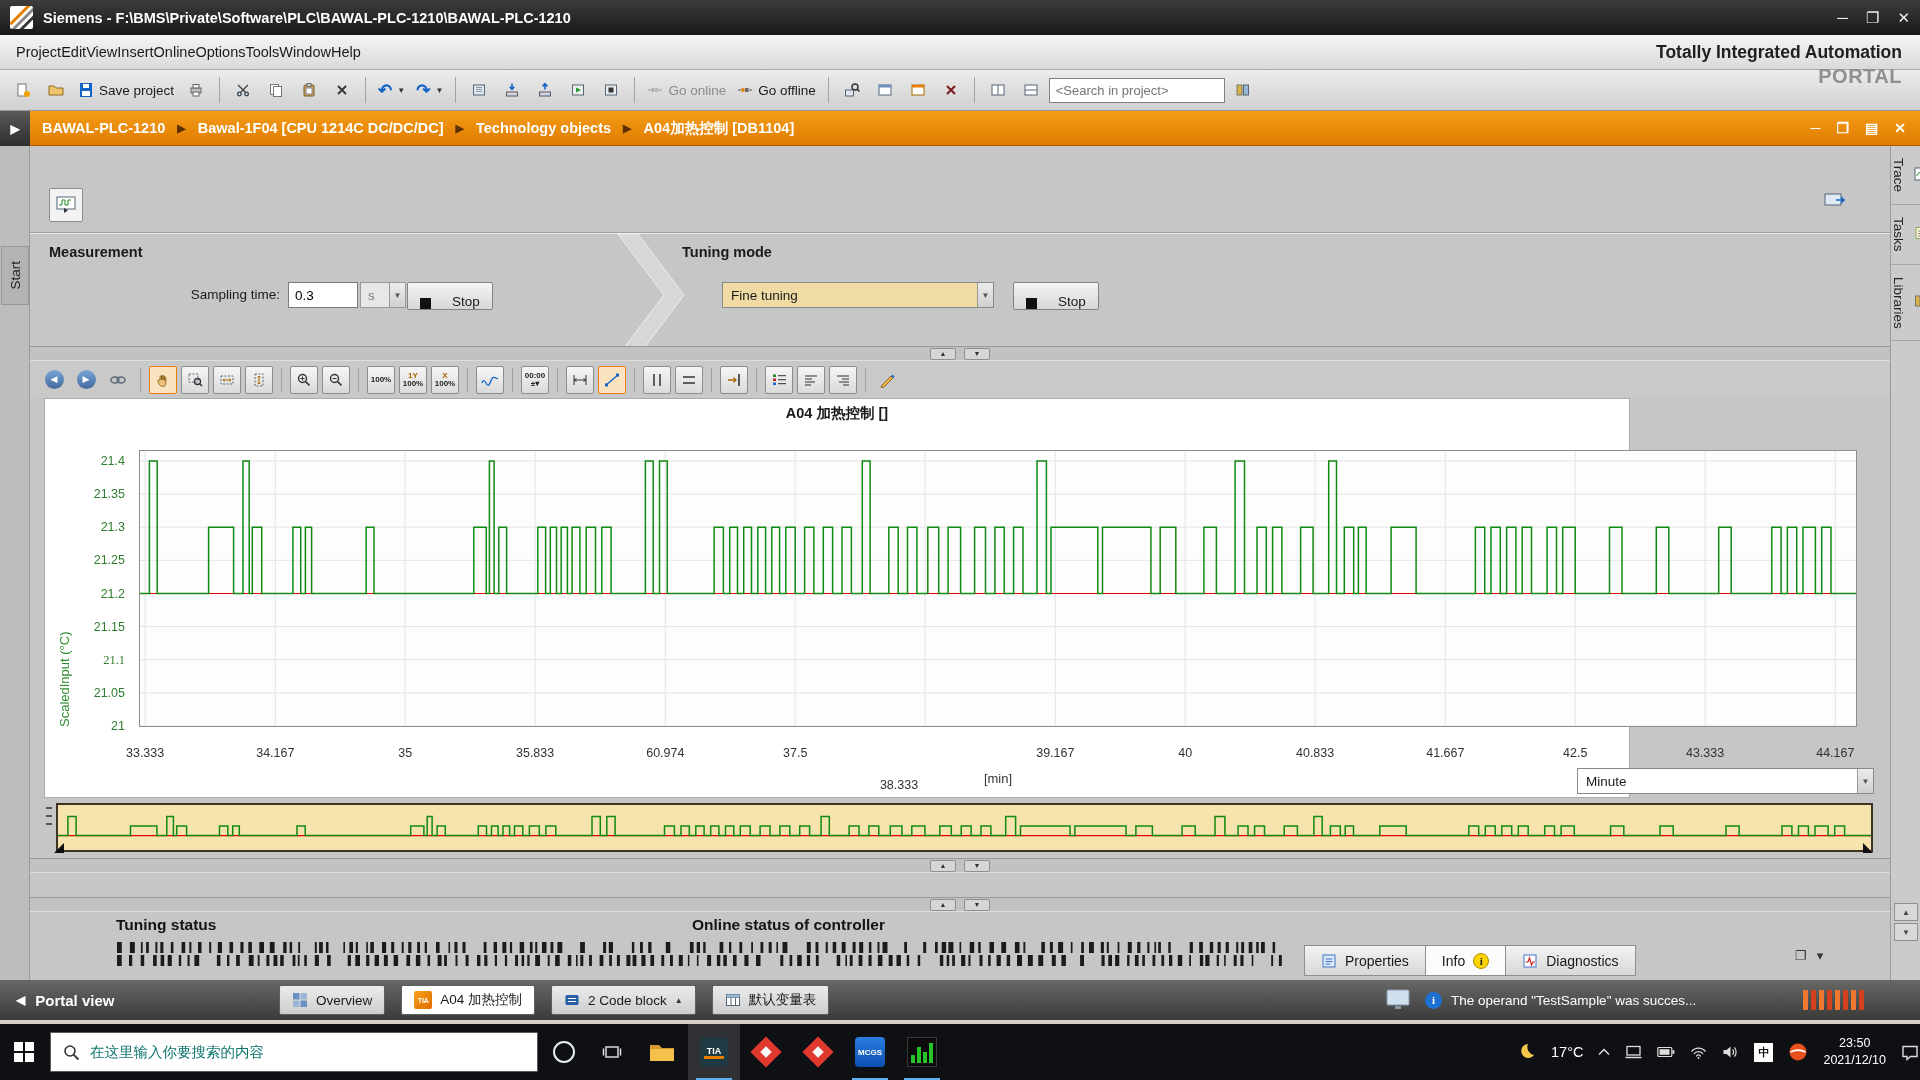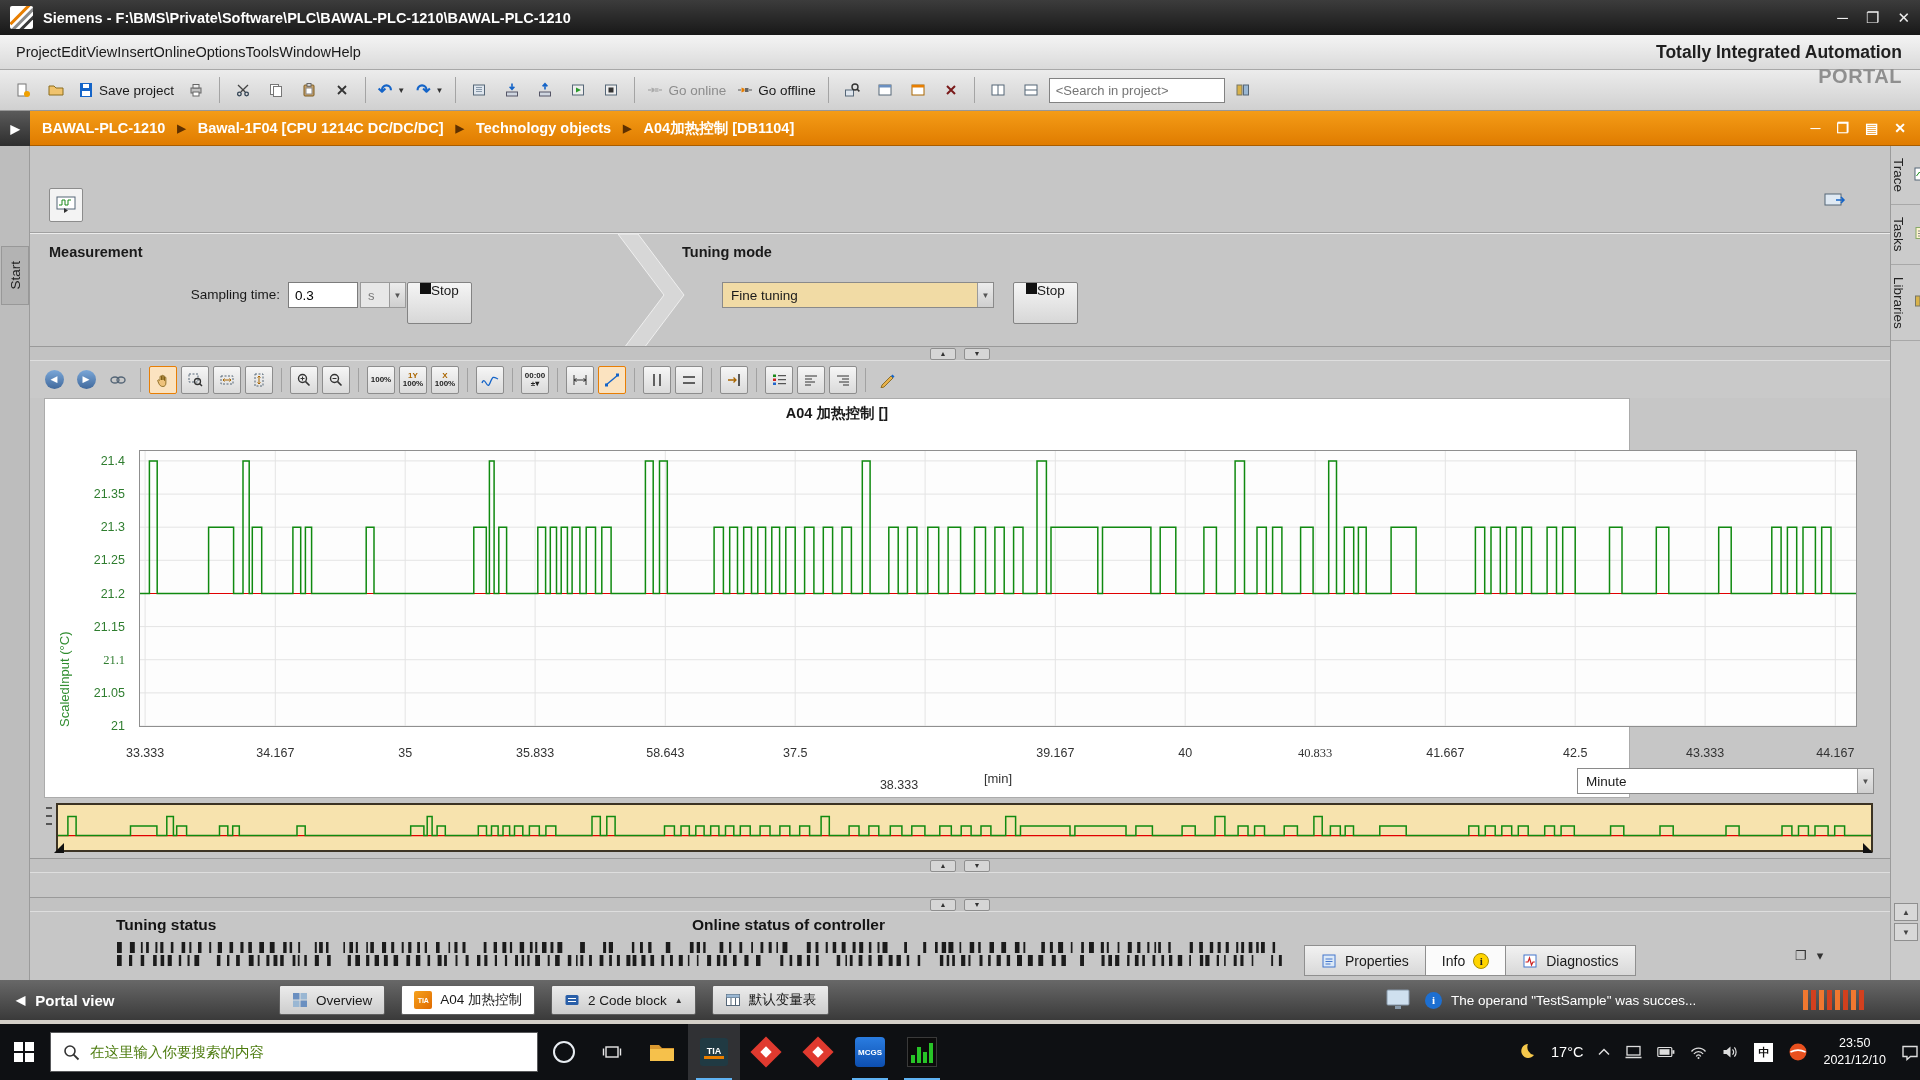--- a/index.html
+++ b/index.html
@@ -57,21 +57,21 @@
   .export-ic{position:absolute;right:44px;top:46px}
   .comm-div{position:absolute;left:0;top:86px;width:100%;height:2px;border-top:1px solid #a0a0a0;border-bottom:1px solid #ececec}
   .sec-head{position:absolute;font-weight:bold;font-size:14.5px}
   .chevron{position:absolute;left:588px;top:88px}
   .lbl{font-size:13.5px}
   .samp-lbl{position:absolute;left:60px;top:141px;width:190px;text-align:right}
   .samp-input{position:absolute;left:258px;top:136px;width:70px;height:26px;border:1px solid #7c7c7c;background:#fff;font-size:13.5px;padding:0 6px;font-family:"Liberation Sans",sans-serif}
   .unit-box{position:absolute;left:330px;top:136px;width:46px;height:26px;background:#e7e7e7;border:1px solid #9a9a9a;display:flex;align-items:center;color:#7a7a7a;font-size:13px}
   .unit-box .u{flex:1;padding-left:7px}
   .dd-arrow{width:16px;height:100%;background:linear-gradient(#ececec,#cfcfcf);border-left:1px solid #9a9a9a;display:flex;align-items:center;justify-content:center;font-size:8px;color:#555}
-  .stop-btn{position:absolute;height:42px;background:linear-gradient(#f5f5f5,#d7d7d7);border:1px solid #838383;border-radius:2px;display:flex;align-items:flex-start;gap:0;padding:0 12px;font-size:13.5px}
+  .stop-btn{position:absolute;height:28px;background:linear-gradient(#f5f5f5,#d7d7d7);border:1px solid #838383;border-radius:2px;display:flex;align-items:flex-end;gap:21px;padding:0 12px;font-size:13.5px}
   .stop-sq{width:11px;height:11px;background:#111;display:inline-block}
   .combo{position:absolute;height:26px;border:1px solid #8a8a8a;display:flex;align-items:center;font-size:13.5px}
   .combo .val{flex:1;padding-left:8px;white-space:nowrap;overflow:hidden}
   .tan{background:#f1dba5}
 
   
   .splitrow{position:absolute;left:30px;width:1860px;height:15px;background:#c2c2c2;border-top:1px solid #9a9a9a;border-bottom:1px solid #dedede;display:flex;align-items:center;justify-content:center;gap:8px}
   .splitrow span{width:26px;height:12px;background:#d6d6d6;border:1px solid #8f8f8f;border-radius:2px;font-size:7px;color:#333;display:flex;align-items:center;justify-content:center}
 
   
@@ -130,21 +130,21 @@
   .sliver{position:absolute;left:0;top:1020px;width:1920px;height:4px;background:#d4d0c8}
 
   
   .taskbar{position:absolute;left:0;top:1024px;width:1920px;height:56px;background:#0e1013;display:flex;align-items:center;color:#fff}
   .tb-item{width:52px;height:56px;display:flex;align-items:center;justify-content:center;position:relative;flex:0 0 auto}
   .tb-item.active{background:rgba(255,255,255,.14)}
   .runline{position:absolute;bottom:0;left:8px;right:8px;height:2px;background:#5fb2f2}
   .winlogo{display:grid;grid-template-columns:9px 9px;grid-template-rows:9px 9px;gap:2px}
   .winlogo i{background:#fff}
   .osearch{width:488px;height:40px;background:#fff;border:1px solid #58595b;display:flex;align-items:center;gap:10px;padding:0 12px;margin:0 2px;flex:0 0 auto}
-  .osearch span{color:#4d7c0f;font-size:14.5px}
+  .osearch span{color:#0f766e;font-size:14.5px}
   .ring{width:22px;height:22px;border-radius:50%;border:2px solid #e8edf2}
   .red-diamond{width:22px;height:22px;background:#e03a2f;transform:rotate(45deg);display:flex;align-items:center;justify-content:center}
   .red-diamond i{width:8px;height:8px;background:#fff}
   .mcgs{width:30px;height:30px;border-radius:4px;background:linear-gradient(#2a7de1,#0d4fb0);color:#fff;font-weight:bold;font-size:8px;display:flex;align-items:center;justify-content:center}
   .traceapp{width:30px;height:30px;background:#0b0b0b;border:1px solid #3a3a3a;display:flex;align-items:flex-end;justify-content:center;gap:2px;padding:3px}
   .traceapp i{width:4px;background:#27c427}
   .tray{margin-left:auto;display:flex;align-items:center;gap:15px;}
   .tray .t-ic{display:flex;align-items:center;justify-content:center}
   .temp{font-size:14.5px}
   .clock{text-align:center;font-size:12.5px;line-height:1.35}
@@ -617,26 +617,26 @@
         <line x1="0" y1="9.9" x2="1716" y2="9.9" stroke="#e4e4e4"></line>
         <line x1="0" y1="142.5" x2="1716" y2="142.5" stroke="#e00000" stroke-width="1.2"></line>
         <path d="M0 142.5 L9.4 142.5 L9.4 9.9 L17.2 9.9 L17.2 142.5 L68.6 142.5 L68.6 76.2 L93.6 76.2 L93.6 142.5 L103.0 142.5 L103.0 9.9 L109.2 9.9 L109.2 142.5 L112.3 142.5 L112.3 76.2 L121.7 76.2 L121.7 142.5 L152.9 142.5 L152.9 76.2 L160.7 76.2 L160.7 142.5 L165.4 142.5 L165.4 76.2 L171.6 76.2 L171.6 142.5 L226.2 142.5 L226.2 76.2 L234.0 76.2 L234.0 142.5 L333.8 142.5 L333.8 76.2 L346.3 76.2 L346.3 142.5 L349.4 142.5 L349.4 9.9 L354.1 9.9 L354.1 142.5 L358.8 142.5 L358.8 76.2 L366.6 76.2 L366.6 142.5 L397.8 142.5 L397.8 76.2 L405.6 76.2 L405.6 142.5 L410.3 142.5 L410.3 76.2 L416.5 76.2 L416.5 142.5 L421.2 142.5 L421.2 76.2 L427.4 76.2 L427.4 142.5 L432.1 142.5 L432.1 76.2 L439.9 76.2 L439.9 142.5 L446.2 142.5 L446.2 76.2 L455.5 76.2 L455.5 142.5 L461.8 142.5 L461.8 76.2 L471.1 76.2 L471.1 142.5 L505.4 142.5 L505.4 9.9 L513.2 9.9 L513.2 142.5 L519.5 142.5 L519.5 9.9 L527.3 9.9 L527.3 142.5 L574.1 142.5 L574.1 76.2 L583.4 76.2 L583.4 142.5 L589.7 142.5 L589.7 76.2 L597.5 76.2 L597.5 142.5 L603.7 142.5 L603.7 76.2 L611.5 76.2 L611.5 142.5 L617.8 142.5 L617.8 76.2 L625.6 76.2 L625.6 142.5 L631.8 142.5 L631.8 76.2 L639.6 76.2 L639.6 142.5 L645.8 142.5 L645.8 76.2 L655.2 76.2 L655.2 142.5 L664.6 142.5 L664.6 76.2 L673.9 76.2 L673.9 142.5 L683.3 142.5 L683.3 76.2 L692.6 76.2 L692.6 142.5 L702.0 142.5 L702.0 76.2 L711.4 76.2 L711.4 142.5 L722.3 142.5 L722.3 9.9 L730.1 9.9 L730.1 142.5 L748.8 142.5 L748.8 76.2 L758.2 76.2 L758.2 142.5 L767.5 142.5 L767.5 76.2 L776.9 76.2 L776.9 142.5 L787.8 142.5 L787.8 76.2 L798.7 76.2 L798.7 142.5 L808.1 142.5 L808.1 76.2 L820.6 76.2 L820.6 142.5 L834.6 142.5 L834.6 76.2 L845.5 76.2 L845.5 142.5 L854.9 142.5 L854.9 76.2 L864.2 76.2 L864.2 142.5 L873.6 142.5 L873.6 76.2 L883.0 76.2 L883.0 142.5 L897.0 142.5 L897.0 9.9 L906.4 9.9 L906.4 142.5 L911.0 142.5 L911.0 76.2 L957.8 76.2 L957.8 142.5 L962.5 142.5 L962.5 76.2 L1010.9 76.2 L1010.9 142.5 L1020.2 142.5 L1020.2 76.2 L1035.8 76.2 L1035.8 142.5 L1063.9 142.5 L1063.9 76.2 L1076.4 76.2 L1076.4 142.5 L1095.1 142.5 L1095.1 9.9 L1104.5 9.9 L1104.5 142.5 L1117.0 142.5 L1117.0 76.2 L1126.3 76.2 L1126.3 142.5 L1132.6 142.5 L1132.6 76.2 L1141.9 76.2 L1141.9 142.5 L1160.6 142.5 L1160.6 76.2 L1173.1 76.2 L1173.1 142.5 L1188.7 142.5 L1188.7 9.9 L1196.5 9.9 L1196.5 142.5 L1204.3 142.5 L1204.3 76.2 L1213.7 76.2 L1213.7 142.5 L1218.4 142.5 L1218.4 76.2 L1226.2 76.2 L1226.2 142.5 L1251.1 142.5 L1251.1 76.2 L1276.1 76.2 L1276.1 142.5 L1335.4 142.5 L1335.4 76.2 L1344.7 76.2 L1344.7 142.5 L1351.0 142.5 L1351.0 76.2 L1360.3 76.2 L1360.3 142.5 L1366.6 142.5 L1366.6 76.2 L1375.9 76.2 L1375.9 142.5 L1382.2 142.5 L1382.2 76.2 L1391.5 76.2 L1391.5 142.5 L1407.1 142.5 L1407.1 76.2 L1416.5 76.2 L1416.5 142.5 L1422.7 142.5 L1422.7 76.2 L1435.2 76.2 L1435.2 142.5 L1469.5 142.5 L1469.5 76.2 L1482.0 76.2 L1482.0 142.5 L1516.3 142.5 L1516.3 76.2 L1528.8 76.2 L1528.8 142.5 L1578.7 142.5 L1578.7 76.2 L1591.2 76.2 L1591.2 142.5 L1631.8 142.5 L1631.8 76.2 L1641.1 76.2 L1641.1 142.5 L1647.4 142.5 L1647.4 76.2 L1656.7 76.2 L1656.7 142.5 L1663.0 142.5 L1663.0 76.2 L1675.4 76.2 L1675.4 142.5 L1681.7 142.5 L1681.7 76.2 L1691.0 76.2 L1691.0 142.5 L1716 142.5" fill="none" stroke="#108a10" stroke-width="1.5"></path>
       </svg>
   </div>
   <div id="xlabels">
       <div class="xtick" style="left: 5.1px;">33.333</div>
       <div class="xtick" style="left: 135.3px;">34.167</div>
       <div class="xtick" style="left: 265.2px;">35</div>
       <div class="xtick" style="left: 395.1px;">35.833</div>
-      <div class="xtick" style="left: 525.3px;">58.643</div>
+      <div class="xtick" style="left: 525.3px;">60.974</div>
       <div class="xtick" style="left: 655.2px;">37.5</div>
       <div class="xtick" style="left: 759px; margin-top: 32px;">38.333</div>
       <div class="xtick" style="left: 915.3px;">39.167</div>
       <div class="xtick" style="left: 1045.2px;">40</div>
-      <div class="xtick" style="left: 1175.1px; font-family: Liberation Serif, serif;">40.833</div>
+      <div class="xtick" style="left: 1175.1px;">40.833</div>
       <div class="xtick" style="left: 1305.3px;">41.667</div>
       <div class="xtick" style="left: 1435.2px;">42.5</div>
       <div class="xtick" style="left: 1565.1px;">43.333</div>
       <div class="xtick" style="left: 1695.3px;">44.167</div>
     </div>
   <div class="xunit">[min]</div>
   <span class="combo minute-combo">
     <span class="val">Minute</span>
     <span class="dd-arrow">▼</span>
   </span>

